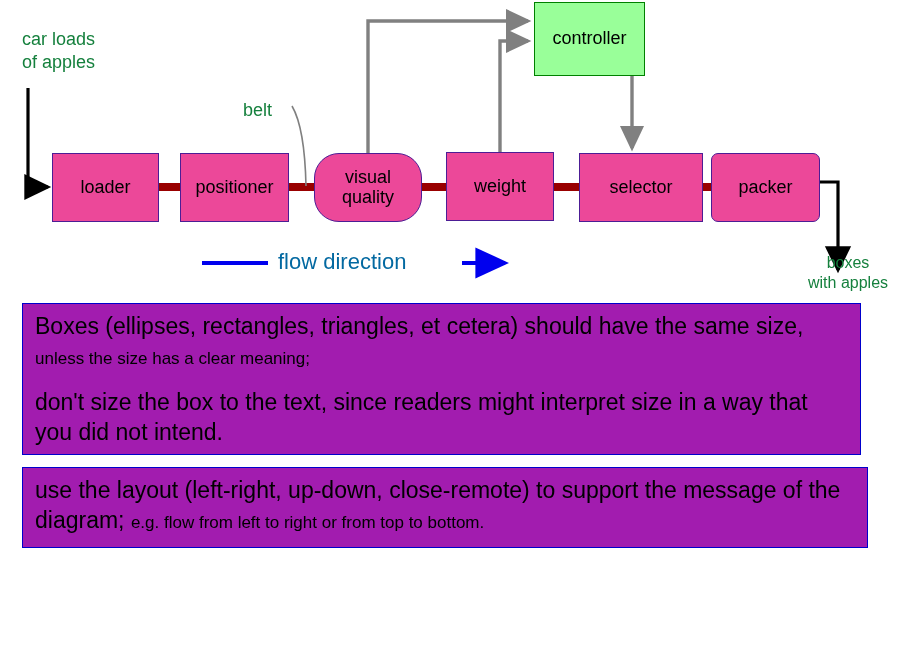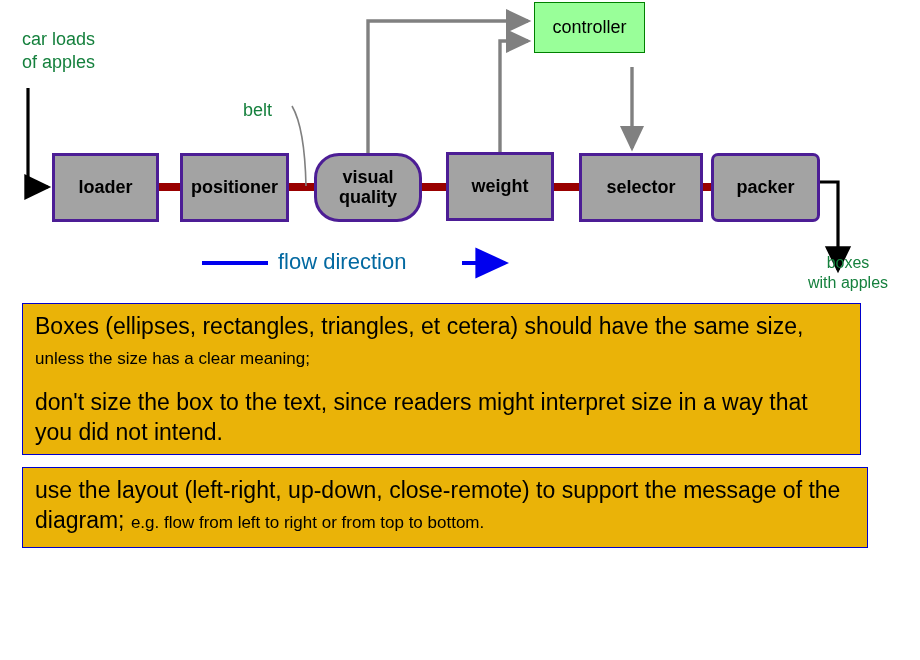--- a/index.html
+++ b/index.html
@@ -37,23 +37,22 @@
     display: flex;
     align-items: center;
     justify-content: center;
     text-align: center;
     line-height: 1.08;
     color: #000000;
     font-size: 18px;
     z-index: 3;
   }
   .node-process {
-    background: #a3a3a3;
-    border: 3px solid #4c1d95;
-    font-weight: bold;
+    background: #ec4899;
+    border: 1px solid #4c1d95;
   }
   .node-controller {
     background: #99ff99;
     border: 1px solid #008000;
   }
 
   .plain-label {
     position: absolute;
     color: #15803d;
     font-size: 18px;
@@ -70,21 +69,21 @@
     font-size: 22px;
     white-space: nowrap;
     z-index: 4;
     text-align: center;
   }
 
   
   .advice-box {
     position: absolute;
     box-sizing: border-box;
-    background: #eab308;
+    background: #a21caf;
     border: 1px solid #0000cc;
     padding: 8px 10px 8px 12px;
     color: #000000;
   }
   .advice-para {
     margin: 0;
     font-size: 23px;
     line-height: 1.30;
   }
   .advice-para + .advice-para {
@@ -156,21 +155,21 @@
   </div>
 
   <div class="node node-process" style="left:579px; top:153px; width:124px; height:69px;">
     <span>selector</span>
   </div>
 
   <div class="node node-process" style="left:711px; top:153px; width:109px; height:69px;border-radius:7px;">
     <span>packer</span>
   </div>
 
-  <div class="node node-controller" style="left:534px; top:2px; width:111px; height:51px;">
+  <div class="node node-controller" style="left:534px; top:2px; width:111px; height:74px;">
     <span>controller</span>
   </div>
 
   <div class="plain-label" style="left:22px; top:28px;">car loads
 of apples</div>
 
   <div class="plain-label" style="left:243px; top:99px;">belt</div>
 
   <div class="plain-label label-small" style="left:808px; top:253px; text-align:center;">boxes
 with apples</div>

